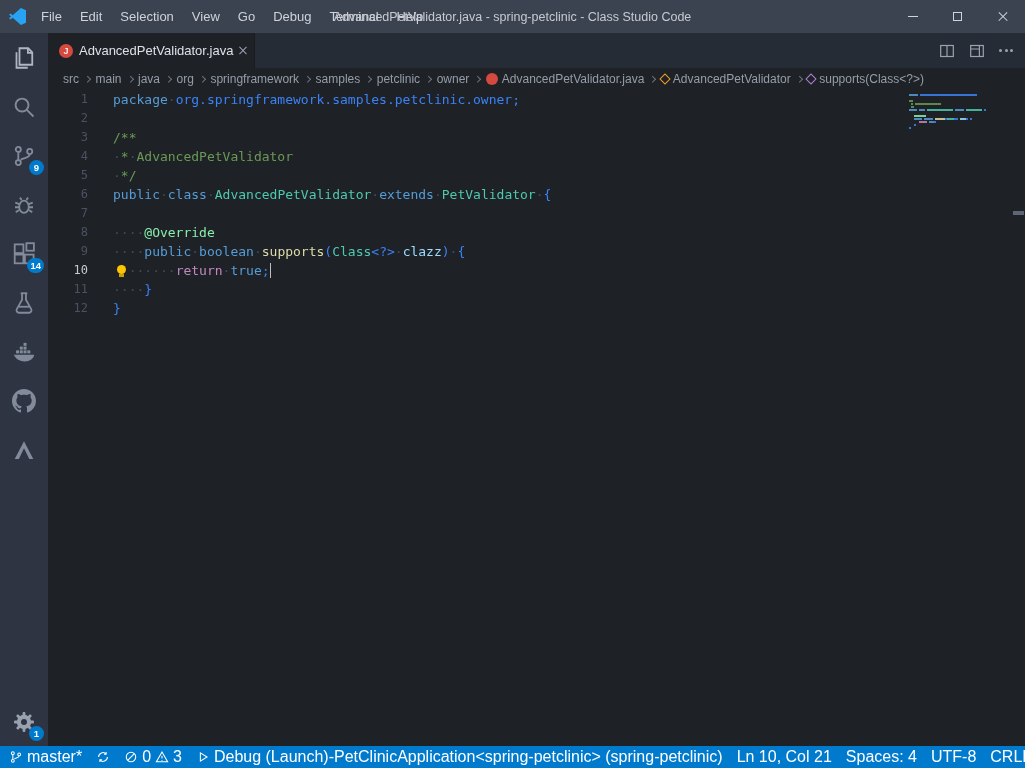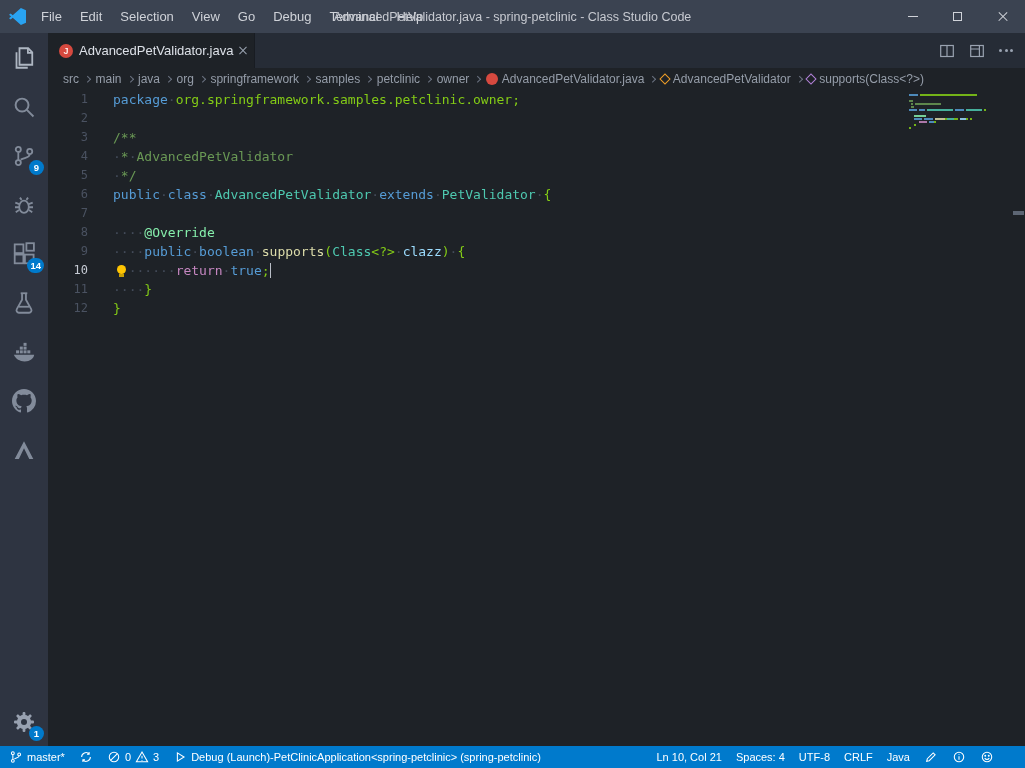--- a/index.html
+++ b/index.html
@@ -69,36 +69,36 @@
 
   
   .editor { position:relative; flex:1; font-family:"DejaVu Sans Mono", monospace;
     font-size:13px; overflow:hidden; }
   .code-line { height:19px; line-height:19px; display:flex; white-space:pre; }
   .ln { width:40px; flex:none; text-align:right; color:#4a5261; font-size:12px; }
   .code-line.active .ln { color:#c6cbd4; }
   .code { margin-left:25px; }
   .tok-kw { color:#569cd6; } .tok-ctrl { color:#c586c0; } .tok-type { color:#4ec9b0; }
   .tok-fn { color:#dcdcaa; } .tok-var { color:#9cdcfe; } .tok-cm { color:#6a9955; }
-  .tok-ann { color:#86efac; } .tok-pl { color:#84cc16; } .tok-ws { color:#434b59; }
+  .tok-ann { color:#86efac; } .tok-pl { color:#3b82f6; } .tok-ws { color:#434b59; }
   .cursor { display:inline-block; width:1.5px; height:15px; background:#b9bec7; vertical-align:-3px; }
 
   .lightbulb { position:absolute; left:66px; top:174px; width:16px; height:15px; background:#1e2227; }
   .bulb-head { position:absolute; left:3px; top:1px; width:9px; height:9px; border-radius:50%; background:#ffc502; }
   .bulb-base { position:absolute; left:5px; top:10px; width:5px; height:3px; background:#caa002; }
 
   .minimap { position:absolute; top:4px; right:12px; width:104px; }
   .mm-line { height:2px; margin-bottom:1px; display:flex; }
   .mm-tok { display:inline-block; height:2px; background:currentColor; opacity:.85; }
 
   .overview-marker { position:absolute; right:1px; top:121px; width:11px; height:4px; background:#5d6674; }
 
   
   .statusbar { height:22px; background:#007acc; display:flex; justify-content:space-between;
-    color:#fff; font-size:11px; }
+    color:#fff; font-size:16px; }
   .sb-group { display:flex; align-items:stretch; }
   .sb-item { display:flex; align-items:center; gap:4px; padding:0 7px; white-space:nowrap; }
   .sb-item svg { width:14px; height:14px; }
   .sb-left .sb-item:first-child { padding-left:9px; }
   .sb-right { padding-right:24px; }
 </style>
 </head>
 <body>
 
 <div class="titlebar">

